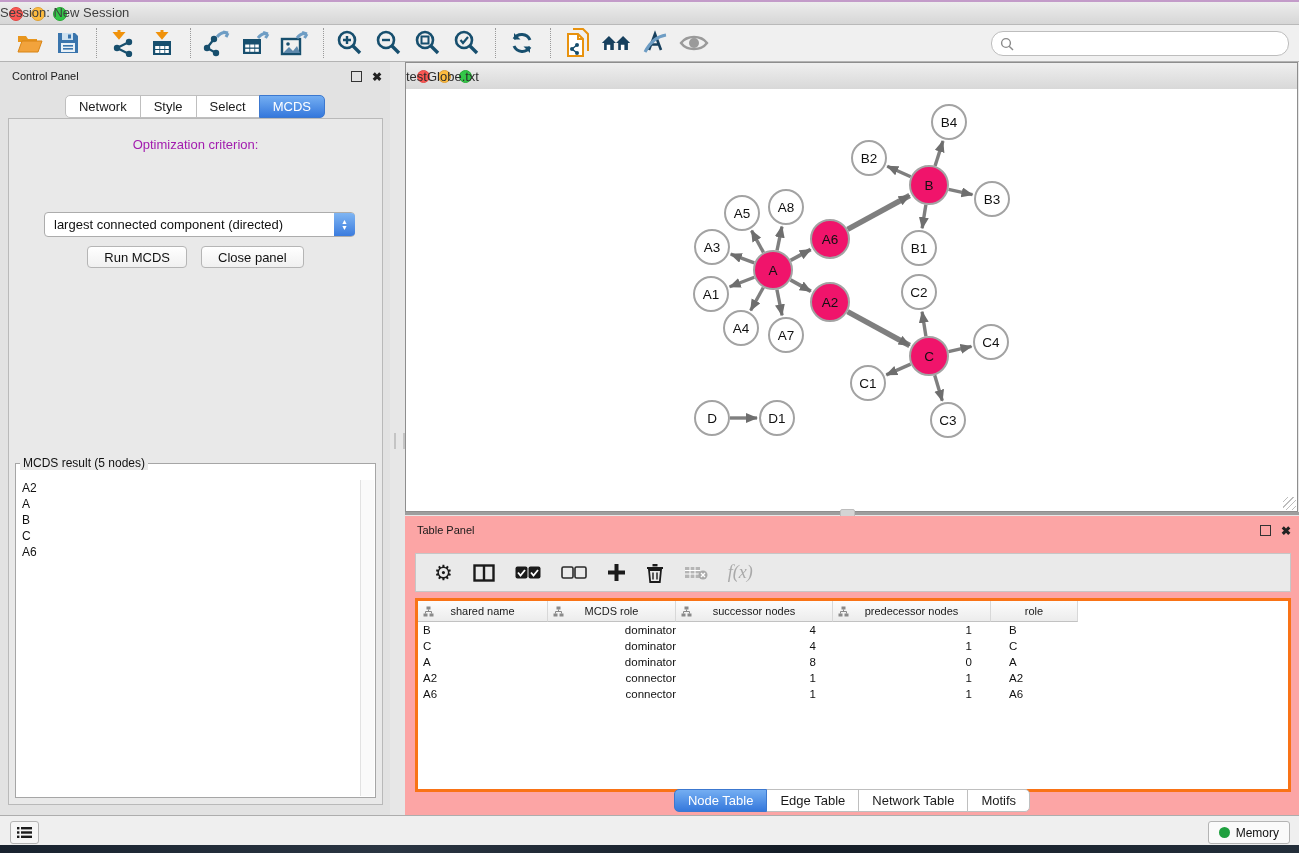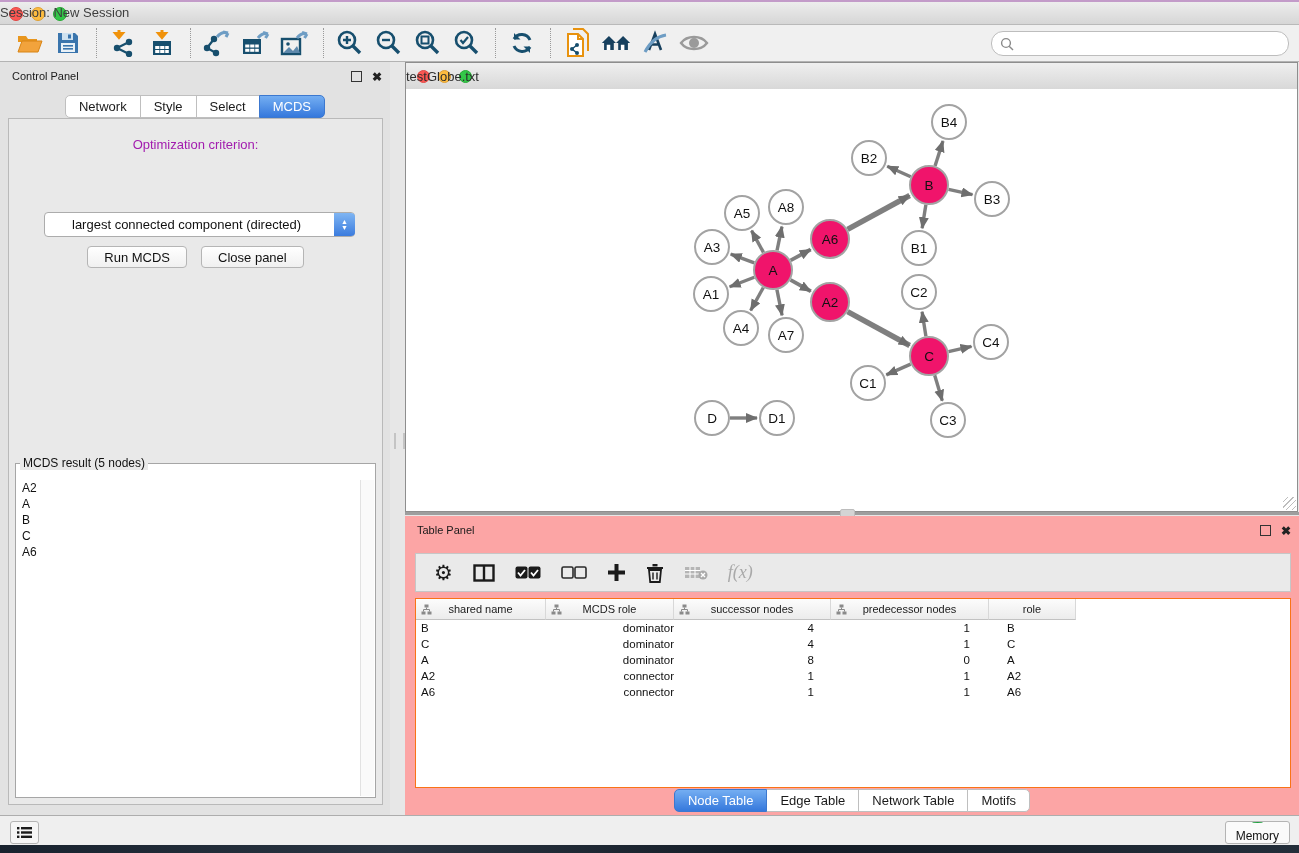--- a/index.html
+++ b/index.html
@@ -33,21 +33,21 @@
   .close-x{font-size:12px;font-weight:bold;color:#222;line-height:10px;}
   #cp-tabs{position:absolute;left:0;top:33px;width:100%;display:flex;justify-content:center;}
   .seg-tab{background:#fff;border:1px solid #BFBFBF;margin-left:-1px;padding:3px 13px;font-size:13px;color:#1a1a1a;position:relative;}
   .seg-tab:first-child{border-radius:5px 0 0 5px;margin-left:0;}
   .seg-tab:last-child{border-radius:0 5px 5px 0;}
   .seg-tab.active{background:linear-gradient(#74AEF2,#3578DC);border-color:#3C78CF;color:#fff;z-index:2;}
   #cp-content{position:absolute;left:8px;right:7px;top:56px;bottom:10px;background:#E9E9E9;border:1px solid #B9B9B9;}
   #opt-label{margin-top:18px;text-align:center;font-size:13px;color:#a21caf;}
   #dropdown{position:absolute;left:35px;right:27px;top:93px;height:23px;background:#fff;border:1px solid #ACACAC;
             border-radius:4px;display:flex;align-items:center;}
-  #dropdown-value{flex:1;font-size:13px;color:#111;padding-left:27px;white-space:nowrap;overflow:hidden;}
+  #dropdown-value{flex:1;font-size:13px;color:#111;padding-left:9px;white-space:nowrap;overflow:hidden;}
   #dropdown-stepper{width:21px;height:23px;margin-right:-1px;border-radius:0 4px 4px 0;
      background:linear-gradient(#7FB5F3,#3B7CDE);display:flex;flex-direction:column;align-items:center;justify-content:center;}
   #dropdown-stepper span{color:#fff;font-size:7px;line-height:6px;}
   #cp-buttons{position:absolute;left:0;right:0;top:127px;display:flex;justify-content:center;gap:14px;}
   .push-btn{background:linear-gradient(#FFFFFF,#F0F0F0);border:1px solid #B5B5B5;border-radius:4px;
             font-size:13px;color:#111;padding:3px 16px;height:22px;box-sizing:border-box;}
   #mcds-fieldset{position:absolute;left:6px;right:6px;top:337px;bottom:6px;border:1px solid #A6A6A6;
                  background:#fff;margin:0;padding:0;}
   #mcds-legend{font-size:12px;color:#111;background:#E9E9E9;margin-left:4px;padding:0 3px;}
   #result-list{position:absolute;left:1px;right:14px;top:10px;bottom:1px;overflow:hidden;}
@@ -68,41 +68,41 @@
   #v-divider-grip{position:absolute;left:394px;top:433px;width:7px;height:16px;border-left:2px solid #C4C4C4;border-right:2px solid #C4C4C4;}
   #h-divider{position:absolute;left:405px;top:512px;width:894px;height:3px;background:#9E9E9E;}
   #h-divider-grip{position:absolute;left:840px;top:509px;width:13px;height:8px;background:#D4D4D4;border:1px solid #BDBDBD;border-radius:2px;}
   
   #table-panel{position:absolute;left:405px;top:516px;width:894px;height:299px;background:#fca5a5;}
   #tp-toolbar{position:absolute;left:10px;right:8px;top:37px;height:39px;background:#EAEAEA;border:1px solid #C6C6C6;
               display:flex;align-items:center;padding-left:18px;box-sizing:border-box;gap:20px;}
   .tp-icon{display:flex;align-items:center;justify-content:center;}
   #gear-glyph{font-size:21px;color:#1b1b1b;line-height:20px;}
   #fx-label{font-family:"Liberation Serif",serif;font-style:italic;font-size:18px;color:#A9A9A9;}
-  #table-box{position:absolute;left:10px;right:8px;top:82px;height:188px;background:#fff;border:1px solid #f97316;overflow:hidden;}
+  #table-box{position:absolute;left:10px;right:8px;top:82px;height:188px;background:#fff;border:3px solid #f97316;overflow:hidden;}
   #tbl-head{display:flex;height:21px;}
   .thcell{box-sizing:border-box;height:21px;background:linear-gradient(#FCFCFC,#ECECEC);
           border-right:1px solid #D8D8D8;border-bottom:1px solid #C2C2C2;display:flex;align-items:center;
           justify-content:center;font-size:11px;color:#1a1a1a;position:relative;}
   .thcell svg{position:absolute;left:5px;top:5px;}
   .trow{display:flex;height:16px;align-items:center;}
   .tcell{box-sizing:border-box;font-size:11.5px;color:#111;white-space:nowrap;}
   .c0{width:130px;}.c1{width:128px;}.c2{width:157px;}.c3{width:158px;}.c4{width:87px;}
   .trow .c0{padding-left:5px;}
   .trow .c1{padding-left:8px;text-align:right;}
   .trow .c2{text-align:right;padding-right:17px;}
   .trow .c3{text-align:right;padding-right:19px;}
   .trow .c4{padding-left:18px;}
   #bottom-tabs-wrap{position:absolute;left:0;right:0;top:273px;display:flex;justify-content:center;}
   
   #statusbar{position:absolute;left:0;top:815px;width:100%;height:30px;background:#EFEFEF;border-top:1px solid #ADADAD;box-sizing:border-box;}
   #list-btn{position:absolute;left:10px;top:5px;width:27px;height:21px;background:#F6F6F6;border:1px solid #B4B4B4;
             border-radius:3px;display:flex;align-items:center;justify-content:center;}
   #memory-btn{position:absolute;right:9px;top:5px;height:21px;background:#FAFAFA;border:1px solid #B4B4B4;border-radius:3px;
-              display:flex;align-items:center;gap:6px;padding:0 10px;flex-direction:column;}
+              display:flex;align-items:center;gap:6px;padding:0 10px;}
   #memory-dot{width:11px;height:11px;border-radius:50%;background:#1FA03F;}
   #memory-label{font-size:12px;color:#111;}
   #desktop-strip{position:absolute;left:0;bottom:0;width:100%;height:8px;background:linear-gradient(90deg,#18222E,#2A3542 30%,#141C26 60%,#232E3A);}
 </style>
 </head>
 <body>
 
 <div id="screen">
   <div id="top-strip"></div>
 

